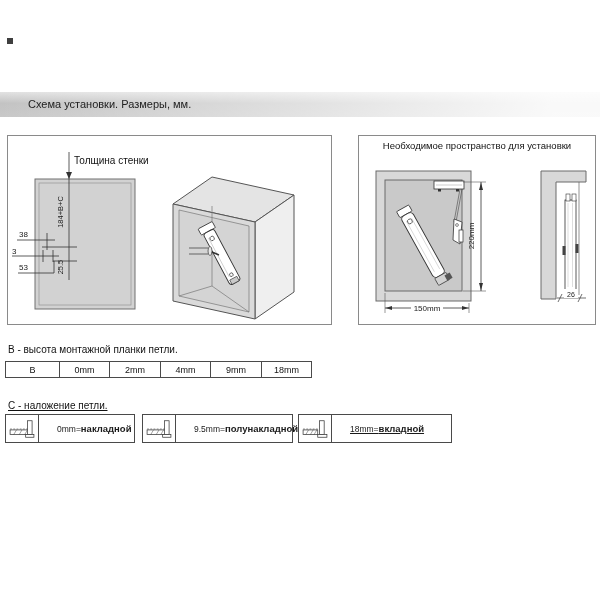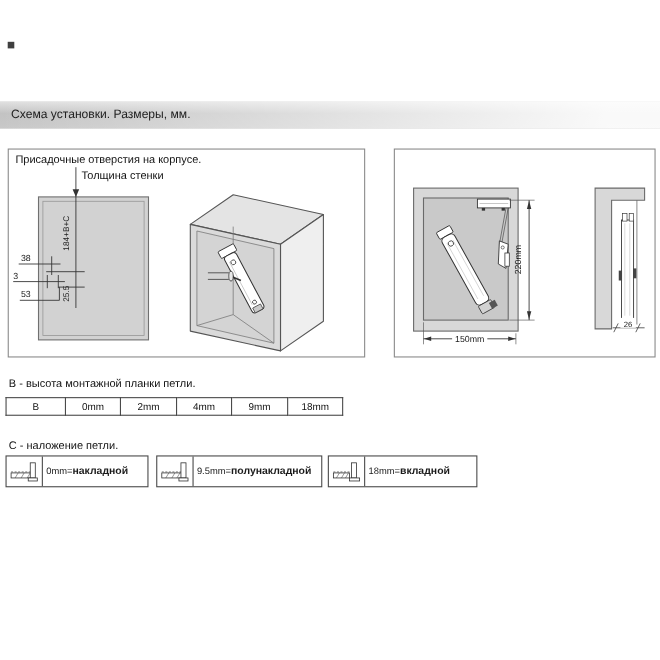--- a/index.html
+++ b/index.html
@@ -3,47 +3,47 @@
 <meta charset="utf-8">
 <style>
   html,body{margin:0;padding:0;}
   body{
     width:600px;height:600px;position:relative;background:#ffffff;
     font-family:"Liberation Sans", sans-serif;color:#1a1a1a;overflow:hidden;
   }
   .top-mark{position:absolute;left:7px;top:38px;width:6px;height:6px;background:#3f3f3f;}
   .header-bar{
     position:absolute;left:0;top:92px;width:600px;height:25px;line-height:25px;
-    padding-left:10px;box-sizing:border-box;font-size:11px;color:#222;
+    padding-left:28px;box-sizing:border-box;font-size:11px;color:#222;
     background-image:
       linear-gradient(90deg, rgba(255,255,255,0) 0%, rgba(255,255,255,0.9) 92%),
       linear-gradient(180deg, #e2e2e2 0%, #c3c3c3 45%, #c8c8c8 100%);
   }
   .panel{position:absolute;border:1px solid #8a8a8a;background:#fff;}
   #panel-left{left:7px;top:135px;width:323px;height:188px;}
   #panel-right{left:358px;top:135px;width:236px;height:188px;}
   .ptitle{position:absolute;font-size:10px;color:#111;white-space:nowrap;}
   #left-title{left:6px;top:4px;}
   #wall-label{left:66px;top:19px;font-size:10px;text-align:center;}
   #right-title{left:0;right:0;top:4px;text-align:center;font-size:9.5px;}
   .diagram-svg{position:absolute;left:0;top:0;width:100%;height:100%;}
   svg text{fill:#1a1a1a;font-family:"Liberation Sans", sans-serif;}
   .caption{position:absolute;font-size:10px;color:#111;white-space:nowrap;}
   #caption-b{left:8px;top:344px;text-align:right;}
-  #caption-c{left:8px;top:400px;}
+  #caption-c{left:8px;top:400px;text-decoration:underline;}
   #table-b{position:absolute;left:5px;top:361px;border-collapse:collapse;}
   #table-b td{
     border:1px solid #4a4a4a;text-align:center;vertical-align:middle;
     font-size:9px;padding:0;height:15px;color:#111;
   }
   .cbox{position:absolute;top:414px;height:29px;border:1px solid #4a4a4a;
-    display:flex;align-items:center;background:#fff;box-sizing:border-box;}
+    display:flex;align-items:center;background:#fff;box-sizing:border-box;gap:15px;}
   #cbox-0{left:5px;width:130px;}
   #cbox-1{left:142px;width:151px;}
-  #cbox-2{left:298px;width:136px;}
+  #cbox-2{left:298px;width:154px;text-decoration:underline;}
   .cicon{width:32px;align-self:stretch;border-right:1px solid #4a4a4a;
     display:flex;align-items:center;justify-content:center;flex:none;}
   .ctext{padding-left:3px;white-space:nowrap;font-size:8.5px;}
   .cname{font-size:9.5px;font-weight:700;}
 </style>
 </head>
 <body>
 
 <div class="top-mark"></div>
 
@@ -104,21 +104,20 @@
       <rect x="210" y="145" width="8" height="5" fill="#c9c9c9" stroke="#333" stroke-width="0.6"></rect>
     </g>
 
     <g>
       <line x1="181" y1="112" x2="200" y2="112" stroke="#333" stroke-width="0.7"></line>
       <line x1="181" y1="118" x2="200" y2="118" stroke="#333" stroke-width="0.7"></line>
       <ellipse cx="202" cy="115" rx="2" ry="4.5" fill="#e8e8e8" stroke="#333" stroke-width="0.7"></ellipse>
       <line x1="204" y1="116" x2="211" y2="119" stroke="#333" stroke-width="1.4"></line>
     </g>
   </svg>
-  <div class="ptitle" id="left-title">Присадочные отверстия на корпусе.</div>
   <div class="ptitle" id="wall-label">Толщина стенки</div>
 </div>
 
 <div class="panel" id="panel-right">
   <svg class="diagram-svg" viewBox="0 0 236 188">
 
     <rect x="17" y="35" width="95" height="130" fill="#d8d8d8" stroke="#6a6a6a"></rect>
     <rect x="26" y="44" width="77" height="111" fill="#c9c9c9" stroke="#6a6a6a"></rect>
 
     <g>
@@ -180,20 +179,21 @@
     </g>
 
     <g stroke="#333" stroke-width="0.7">
       <line x1="198" y1="162" x2="227" y2="162"></line>
       <line x1="203" y1="158" x2="199" y2="166"></line>
       <line x1="223" y1="158" x2="219" y2="166"></line>
     </g>
     <rect x="205" y="153" width="14" height="9" fill="#fff"></rect>
     <text x="212" y="161" font-size="7" text-anchor="middle">26</text>
   </svg>
+  <div class="ptitle" id="right-title">Необходимое пространство для установки</div>
 </div>
 
 <div class="caption" id="caption-b">В - высота монтажной планки петли.</div>
 <table id="table-b">
   <colgroup>
     <col style="width:54px">
       <col style="width:50px">
       <col style="width:51px">
     <col style="width:50px">
       <col style="width:51px">

